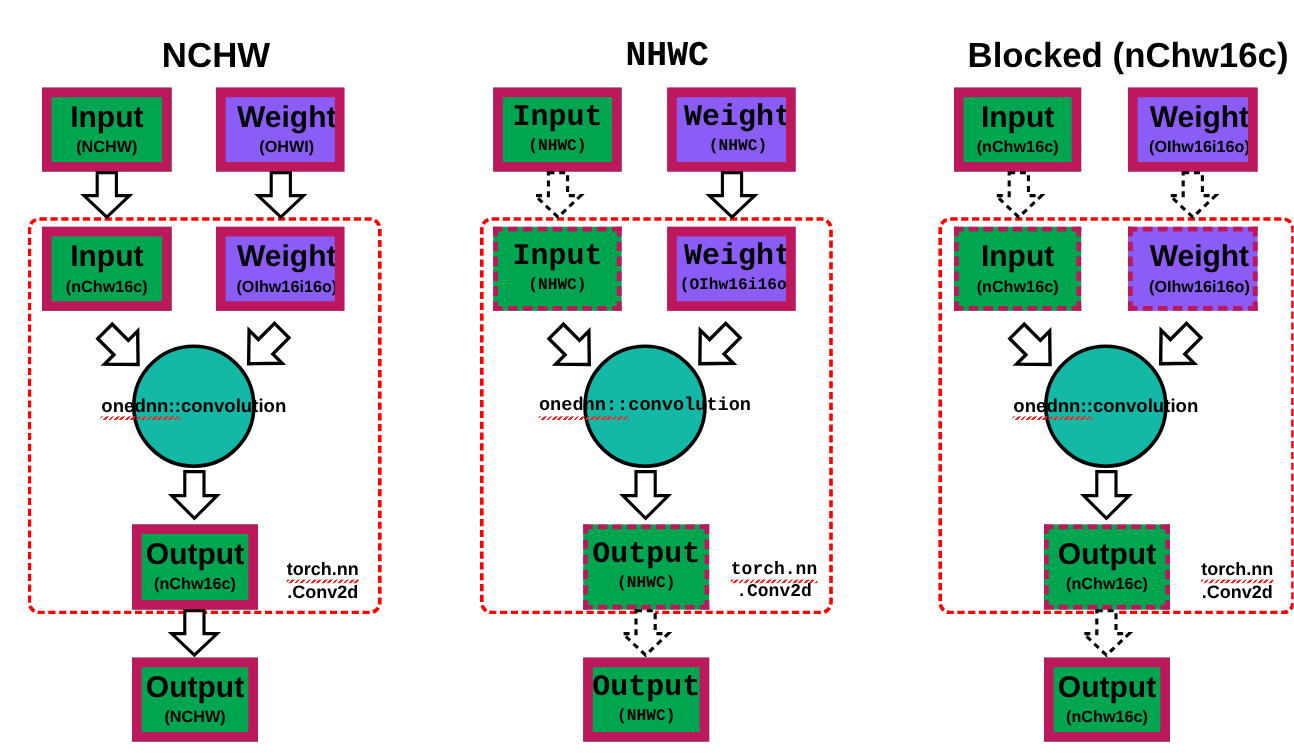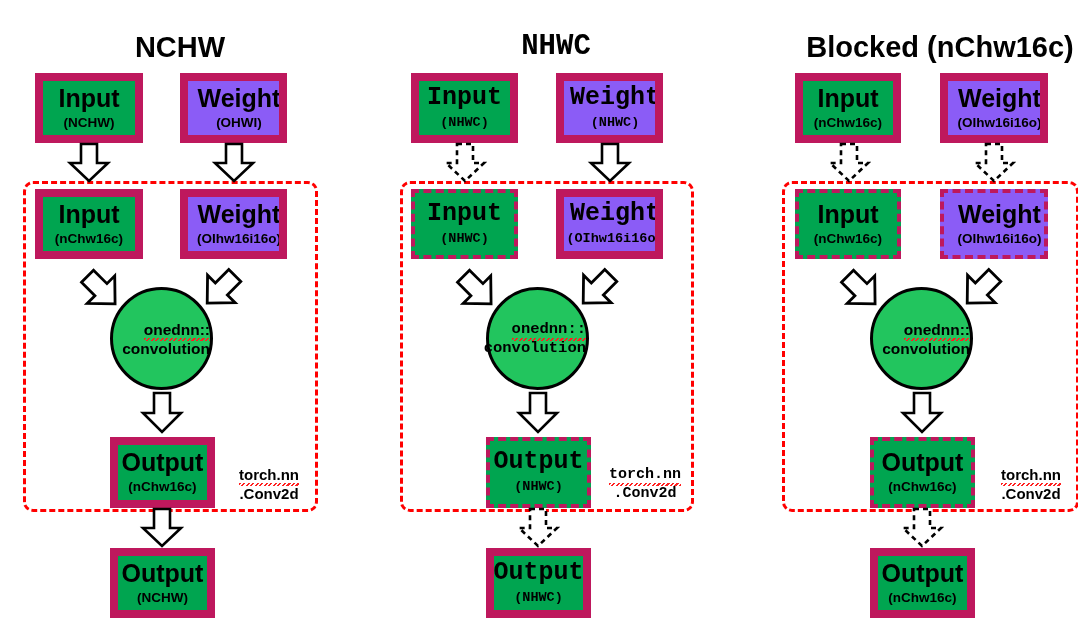--- a/index.html
+++ b/index.html
@@ -42,25 +42,25 @@
   .box.dashed{border-style:dashed;border-width:4px;}
   .box.green{background:#00A550;}
   .box.blue{background:#8b5cf6;padding-left:11px;}
   .box .t1{font-size:25px;font-weight:bold;line-height:26px;}
   .box .t2{font-size:15px;font-weight:bold;line-height:18px;margin-top:3px;text-align:center;}
   .box.small .t2{font-size:13.5px;}
   
   .circle{
     position:absolute;
     border-radius:50%;
-    background:#22c55e;
+    background:#14b8a6;
     border:3px solid #000;
     box-sizing:border-box;
-    display:flex;flex-direction:column;
-    align-items:flex-end;justify-content:center;
+    display:flex;
+    align-items:center;justify-content:center;
     color:#000;font-weight:bold;font-size:15.5px;line-height:19px;
     text-align:center;
   }
   .circle .l1{position:relative;}
   .squig{
     position:absolute;left:0;right:0;bottom:-2px;height:3px;
     background:repeating-linear-gradient(135deg,#FF2020 0 1.6px,transparent 1.6px 3.2px);
   }
   
   .arrowsvg{position:absolute;overflow:visible;}

